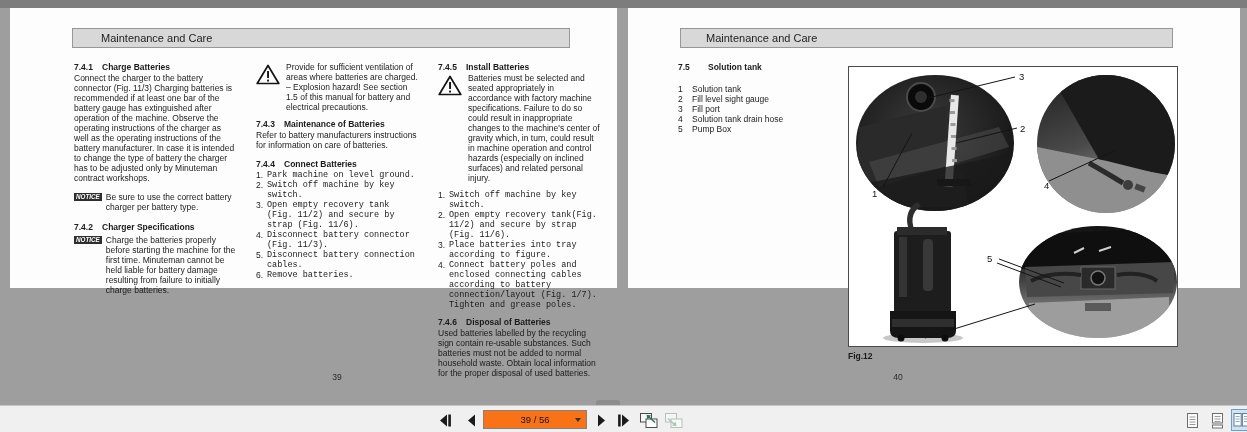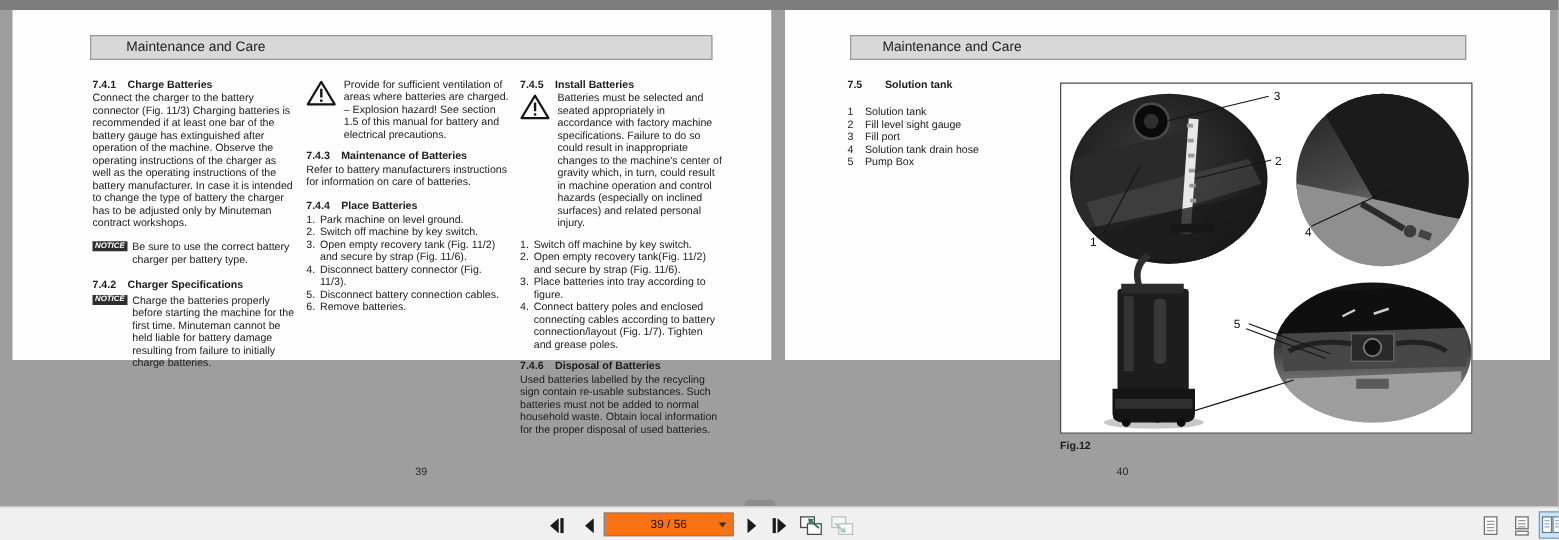--- a/index.html
+++ b/index.html
@@ -6,35 +6,35 @@
   body{font-family:"Liberation Sans", sans-serif; -webkit-font-smoothing:antialiased;}
   .screen{position:relative;width:1247px;height:432px;background:#9e9e9e;overflow:hidden;}
   .top-strip{position:absolute;left:0;top:0;width:100%;height:8px;background:#7d7d7d;}
   .page{position:absolute;top:8px;height:280px;background:#fdfdfd;}
   .page-left{left:10px;width:607px;}
   .page-right{left:628px;width:612px;}
   .hdr-bar{position:absolute;top:20px;height:20px;background:#d8d8d8;border:1px solid #979797;display:flex;align-items:center;box-sizing:border-box;}
   .page-left .hdr-bar{left:62px;width:498px;padding-left:28px;}
   .page-right .hdr-bar{left:52px;width:493px;padding-left:25px;}
   .hdr-title{font-size:11px;color:#1e1e1e;}
-  .cols{position:absolute;left:64px;top:54px;width:504px;display:flex;gap:9px;}
+  .cols{position:absolute;left:64px;top:54px;width:504px;display:flex;gap:20px;}
   .col{width:162px;flex:none;font-size:8.5px;line-height:10px;color:#1b1b1b;}
   .sec-h{font-weight:bold;margin:0 0 1px 0;}
   .sec-h .num{display:inline-block;min-width:28px;}
   .col p{margin:0 0 9px 0;}
   .preline{white-space:pre-line;}
   .notice{display:flex;margin:0 0 10px 0;}
   .notice-badge{flex:none;background:#2e2e2e;color:#fff;font-style:italic;font-weight:bold;font-size:6.3px;line-height:8px;padding:0 2px;margin:1px 4px 0 0;height:8px;}
   .notice-text{flex:1;}
   .warnblock{display:flex;margin:0 0 7px 0;}
   .warnblock .wicon{flex:none;width:30px;padding-top:2px;}
   .warnblock .wtext{flex:1;}
   .li{display:flex;}
   .li-n{flex:none;width:11px;}
-  .li-t{flex:1;}
+  .li-t{flex:1;font-family:Liberation Mono, monospace;}
   .mt3{margin-top:3px;}
   .footer{position:absolute;display:flex;align-items:center;font-size:8.5px;color:#2a2a2a;flex-direction:column;}
   .page-left .footer{left:64px;width:514px;top:364px;}
   .page-right .footer{left:27px;width:518px;top:364px;}
   .frule{flex:1;height:1px;background:#adadad;}
   .fnum{flex:none;}
   .page-left .fnum{margin-left:12px;}
   .page-right .fnum{margin-right:32px;}
   .sec75{position:absolute;left:50px;top:54px;font-size:8.5px;font-weight:bold;color:#1b1b1b;}
   .sec75 .num{display:inline-block;min-width:30px;}
@@ -90,21 +90,21 @@
                 <rect x="11.1" y="15.6" width="1.9" height="1.9" fill="#141414"></rect>
               </svg>
           </span>
           <span class="wtext">Provide for sufficient ventilation of areas where batteries are charged. – Explosion hazard! See section 1.5 of this manual for battery and electrical precautions.</span>
         </div>
         <div class="sec-h">
           <span class="num">7.4.3</span><span>Maintenance of Batteries</span>
         </div>
         <p>Refer to battery manufacturers instructions for information on care of batteries.</p>
         <div class="sec-h">
-          <span class="num">7.4.4</span><span>Place Batteries</span>
+          <span class="num">7.4.4</span><span>Connect Batteries</span>
         </div>
         <div>
           <div class="li">
               <span class="li-n">1.</span>
               <span class="li-t">Park machine on level ground.</span>
             </div>
           <div class="li">
               <span class="li-n">2.</span>
               <span class="li-t">Switch off machine by key switch.</span>
             </div>

